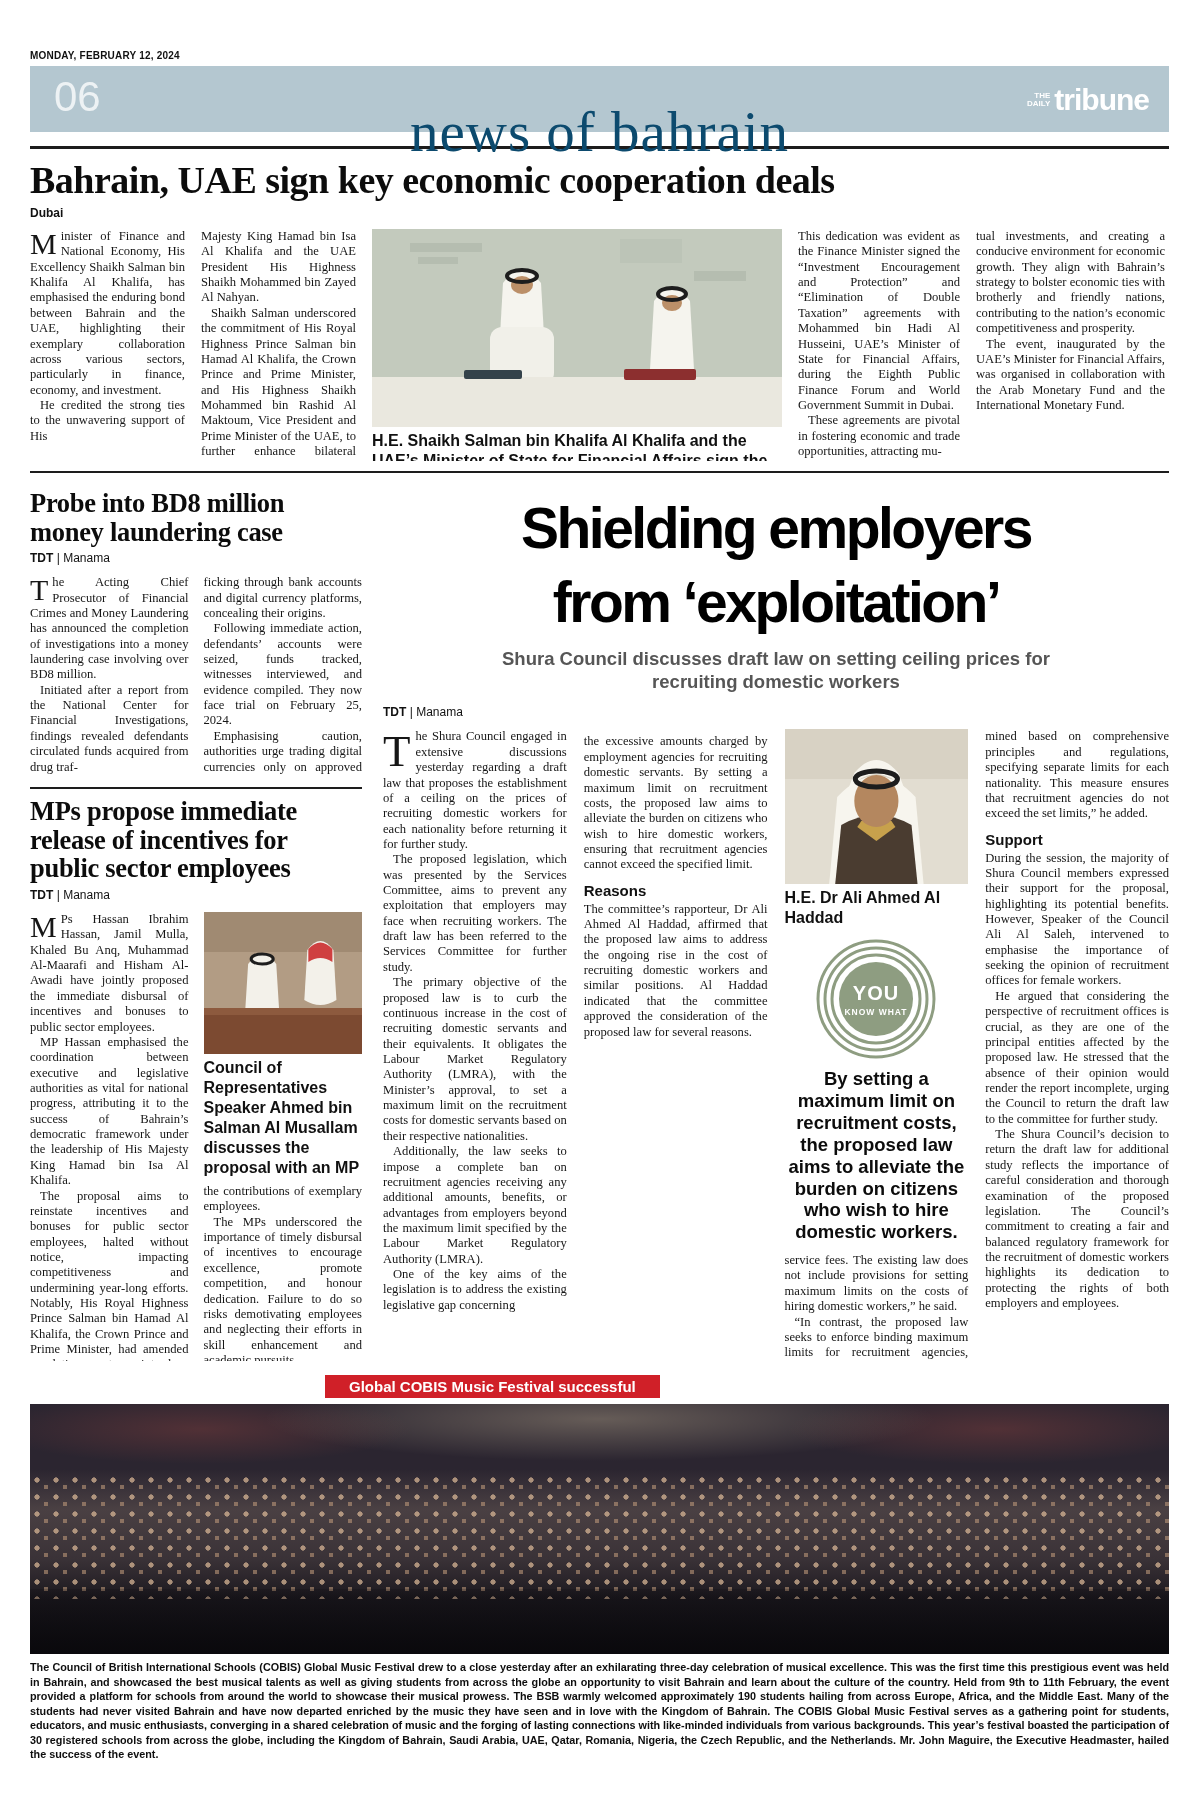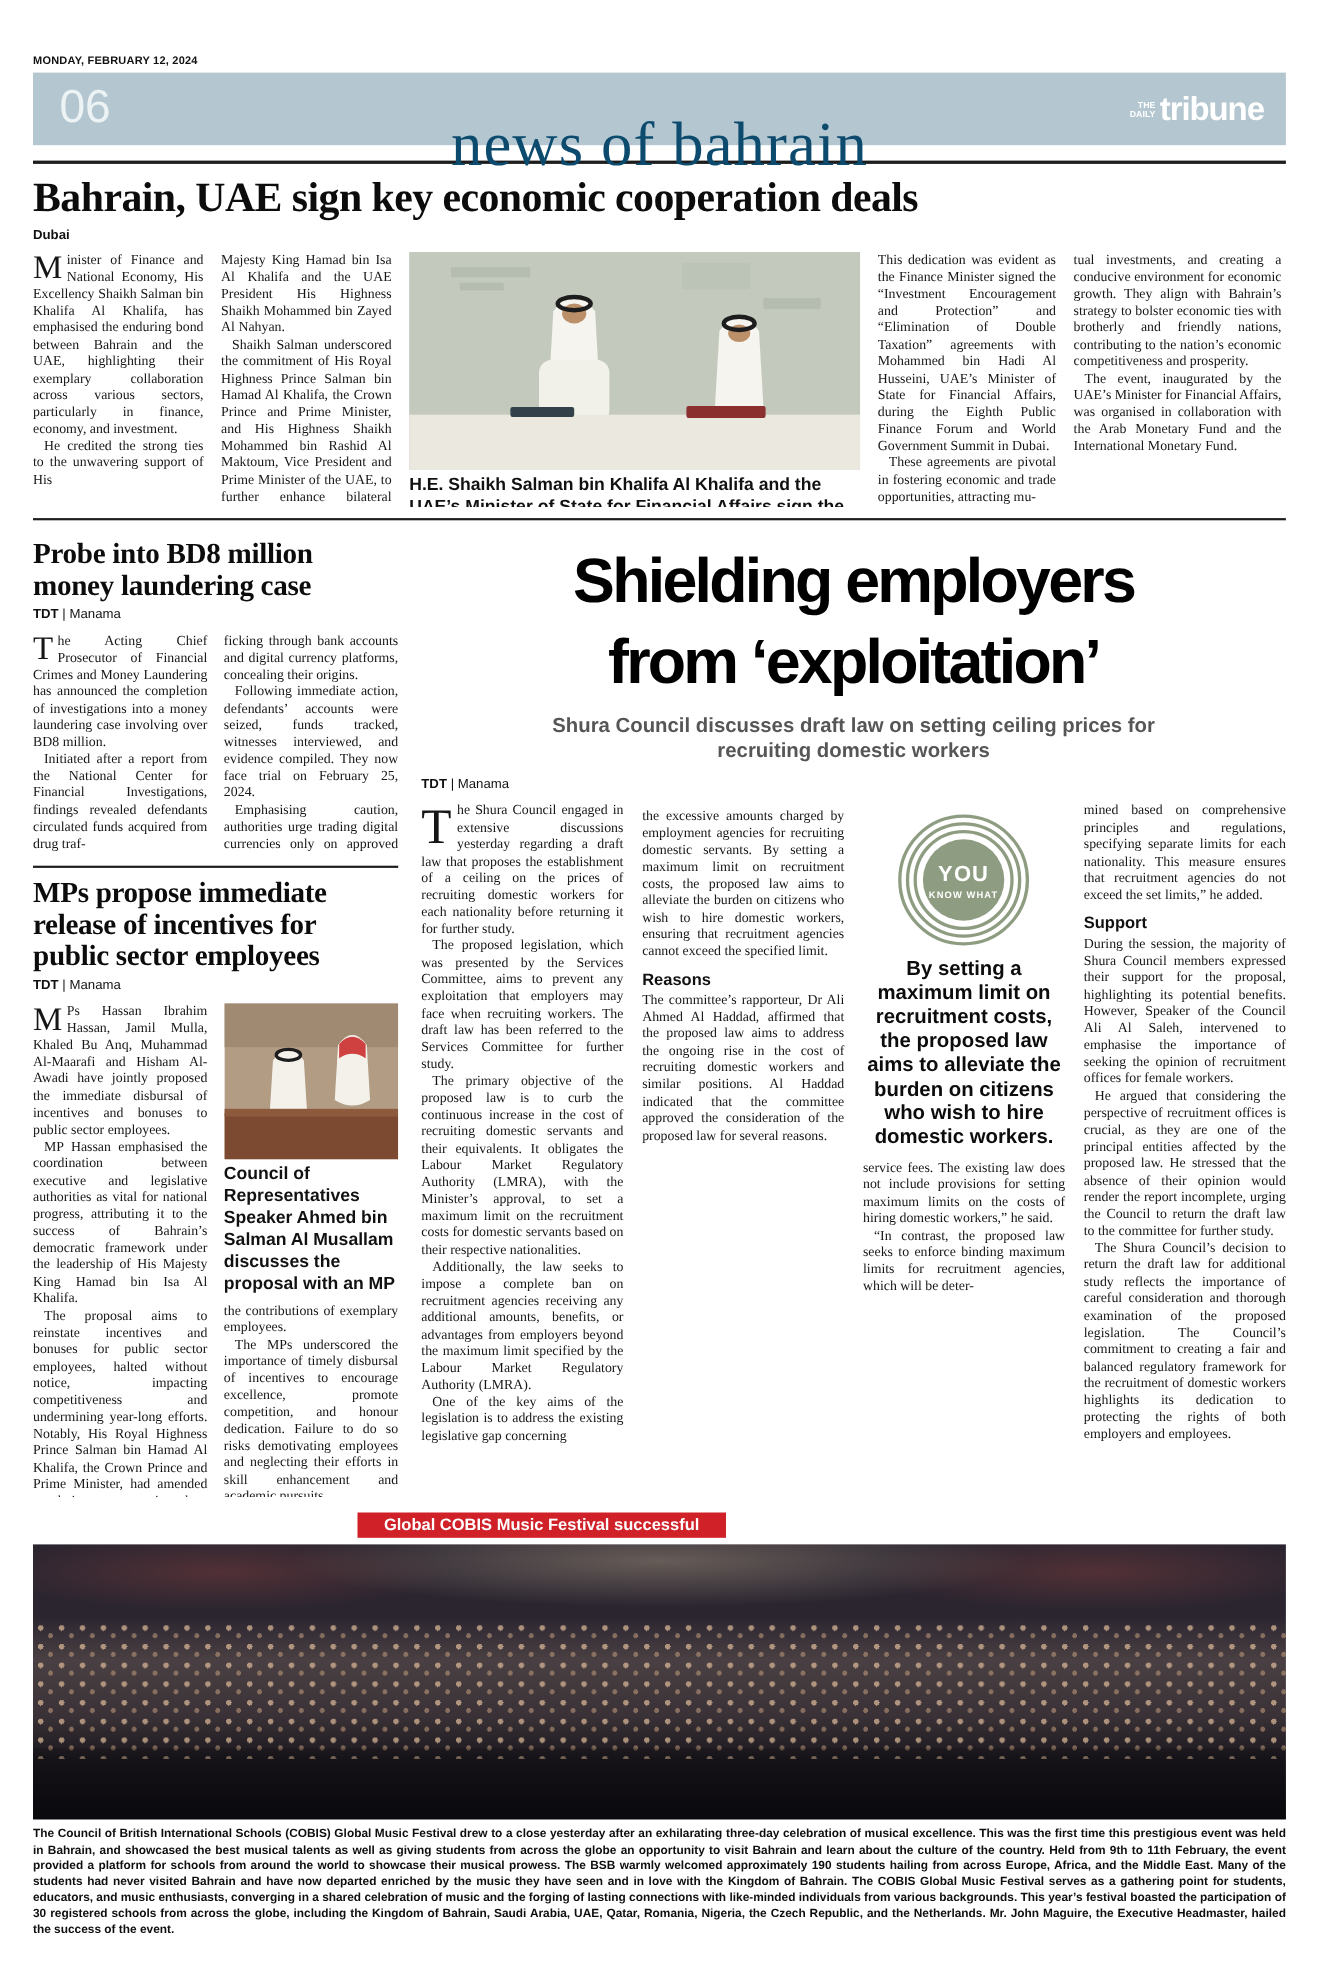--- a/index.html
+++ b/index.html
@@ -220,20 +220,33 @@
           <div class="body" style="margin-top:5px;">
               <p>the excessive amounts charged by employment agencies for recruiting domestic servants. By setting a maximum limit on recruitment costs, the proposed law aims to alleviate the burden on citizens who wish to hire domestic workers, ensuring that recruitment agencies cannot exceed the specified limit.</p>
             </div>
           <div class="subhead">Reasons</div>
           <div class="body">
               <p>The committee’s rapporteur, Dr Ali Ahmed Al Haddad, affirmed that the proposed law aims to address the ongoing rise in the cost of recruiting domestic workers and similar positions. Al Haddad indicated that the committee approved the consideration of the proposed law for several reasons.</p>
             </div>
         </div>
 
         <div>
+          <figure>
+            <svg class="photo-box" viewBox="0 0 183 155" width="183" height="155" preserveAspectRatio="none">
+              <rect width="183" height="155" fill="#e2ddd1"></rect>
+              <rect width="183" height="50" fill="#d8d2c4"></rect>
+              <path d="M44,155 L52,68 Q91,26 130,68 L138,155 Z" fill="#f7f5ee"></path>
+              <path d="M50,155 L56,96 Q91,76 126,96 L132,155 Z" fill="#4a3c30"></path>
+              <path d="M72,98 L91,112 L110,98 L106,92 L76,92 Z" fill="#c7a14c"></path>
+              <ellipse cx="91" cy="72" rx="22" ry="26" fill="#b4875f"></ellipse>
+              <path d="M63,60 Q91,30 119,60 L113,44 Q91,18 69,44 Z" fill="#f7f5ee"></path>
+              <ellipse cx="91" cy="50" rx="21" ry="8" fill="none" stroke="#1d1d1d" stroke-width="5"></ellipse>
+            </svg>
+            <figcaption>H.E. Dr Ali Ahmed Al Haddad</figcaption>
+          </figure>
           <div class="badge-wrap">
             <svg width="122" height="122" viewBox="0 0 122 122">
               <circle cx="61" cy="61" r="58" fill="none" stroke="#8e9d81" stroke-width="3"></circle>
               <circle cx="61" cy="61" r="51" fill="none" stroke="#8e9d81" stroke-width="3"></circle>
               <circle cx="61" cy="61" r="44" fill="none" stroke="#8e9d81" stroke-width="3"></circle>
               <circle cx="61" cy="61" r="37" fill="#8e9d81"></circle>
               <text x="61" y="62" text-anchor="middle" fill="#ffffff" font-family="Liberation Sans, DejaVu Sans, sans-serif" font-size="20" font-weight="bold" letter-spacing="1">YOU</text>
               <text x="61" y="77" text-anchor="middle" fill="#ffffff" font-family="Liberation Sans, DejaVu Sans, sans-serif" font-size="8.5" font-weight="bold" letter-spacing="1">KNOW WHAT</text>
             </svg>
           </div>

